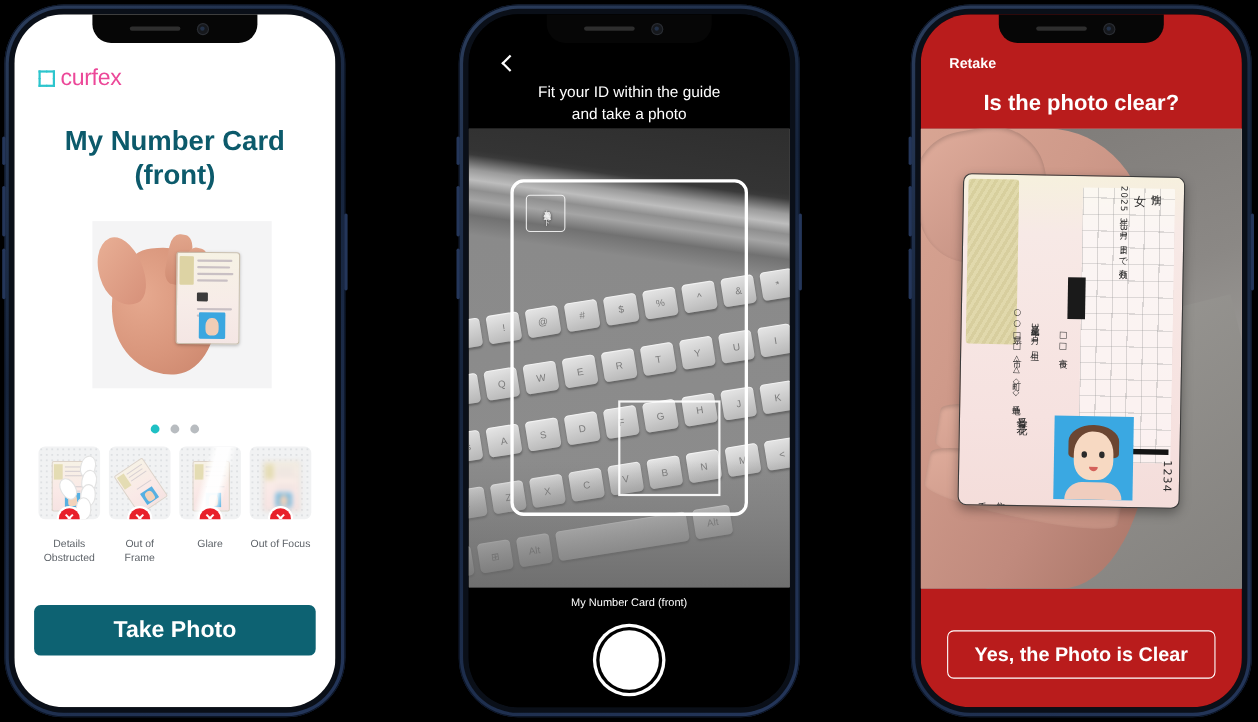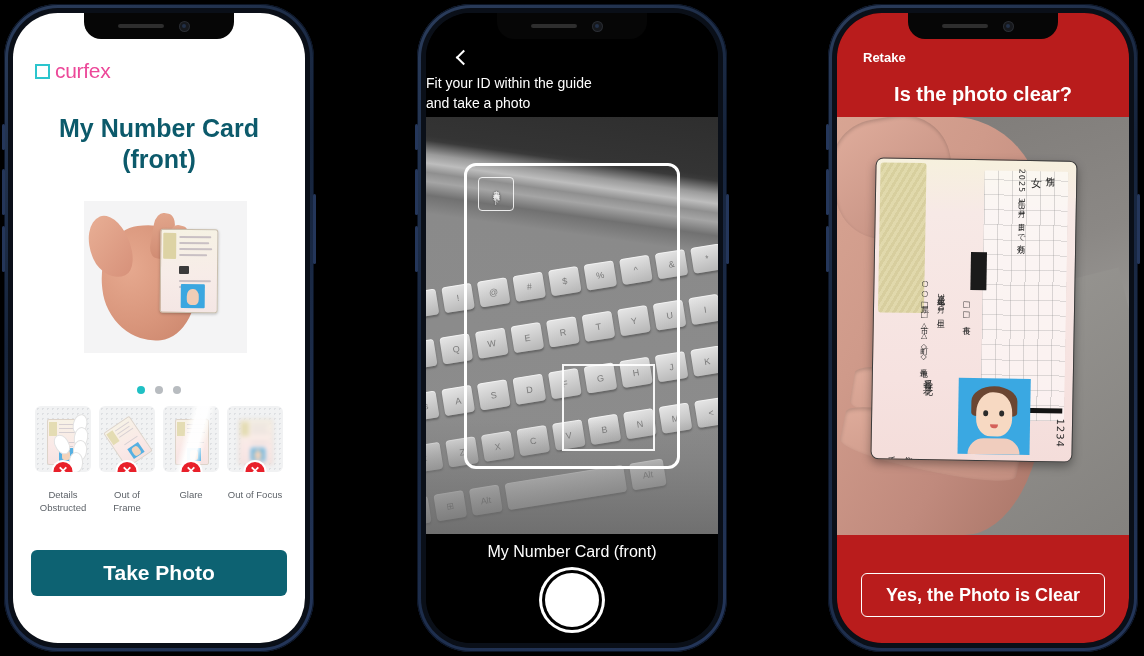--- a/index.html
+++ b/index.html
@@ -154,21 +154,21 @@
   #phone2{left:417px;}
   .p2{position:absolute;inset:0;background:#000;}
   .back-chev{
     position:absolute;left:28px;top:38px;width:14px;height:14px;cursor:pointer;
   }
   .back-chev:before{
     content:"";position:absolute;left:4px;top:1px;width:9px;height:9px;
     border-left:2.2px solid #fff;border-bottom:2.2px solid #fff;transform:rotate(45deg);
   }
   .p2-hint{
-    position:absolute;left:0;right:0;top:60px;text-align:left;
+    position:absolute;left:0;right:0;top:60px;text-align:center;
     color:#fff;font-size:14px;line-height:1.45;
   }
   .cam-view{
     position:absolute;left:0;right:0;top:104px;height:417px;overflow:hidden;
     background:#6d6d6d;
   }
   .kb{
     position:absolute;inset:0;
     background:
       linear-gradient(188deg,#2e2e2e 0%,#343434 13%,#3a3a3a 14%,#9b9b9b 17%,#bdbdbd 19%,#8f8f8f 21%,#a5a5a5 23%,#717171 26%,#8a8a8a 30%,#8d8d8d 100%);
@@ -197,21 +197,21 @@
   .guide-chip span{
     writing-mode:vertical-rl;font-size:7px;color:#f2f2f2;letter-spacing:-.5px;
     text-shadow:0 0 2px rgba(0,0,0,.6);
   }
   .guide-face{
     position:absolute;right:22px;bottom:15px;width:89px;height:83px;
     border:2px solid rgba(255,255,255,.92);
   }
   .p2-caption{
     position:absolute;left:0;right:0;top:530px;text-align:center;
-    color:#fff;font-size:16px;
+    color:#fff;font-size:10px;
   }
   .shutter{
     position:absolute;left:50%;transform:translateX(-50%);top:560px;
     width:54px;height:54px;border-radius:50%;background:#fff;cursor:pointer;
     box-shadow:0 0 0 3px #000, 0 0 0 6px #fff;
   }
 
   
   #phone3{left:828px;}
   .p3{position:absolute;inset:0;background:#b91c1c;}

